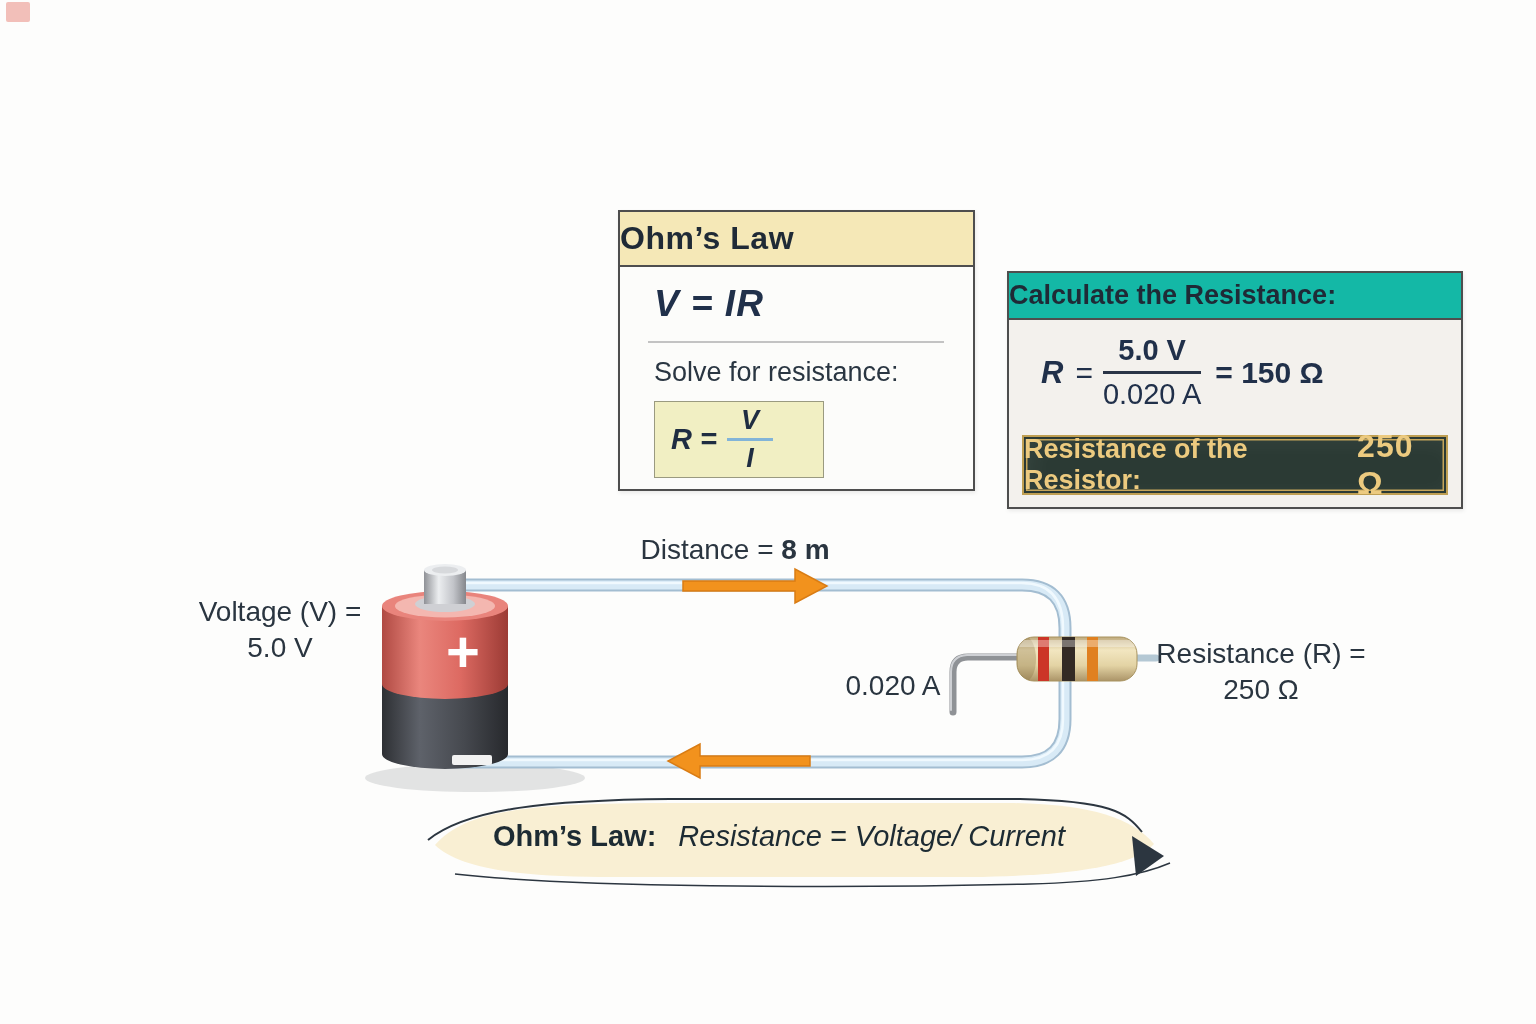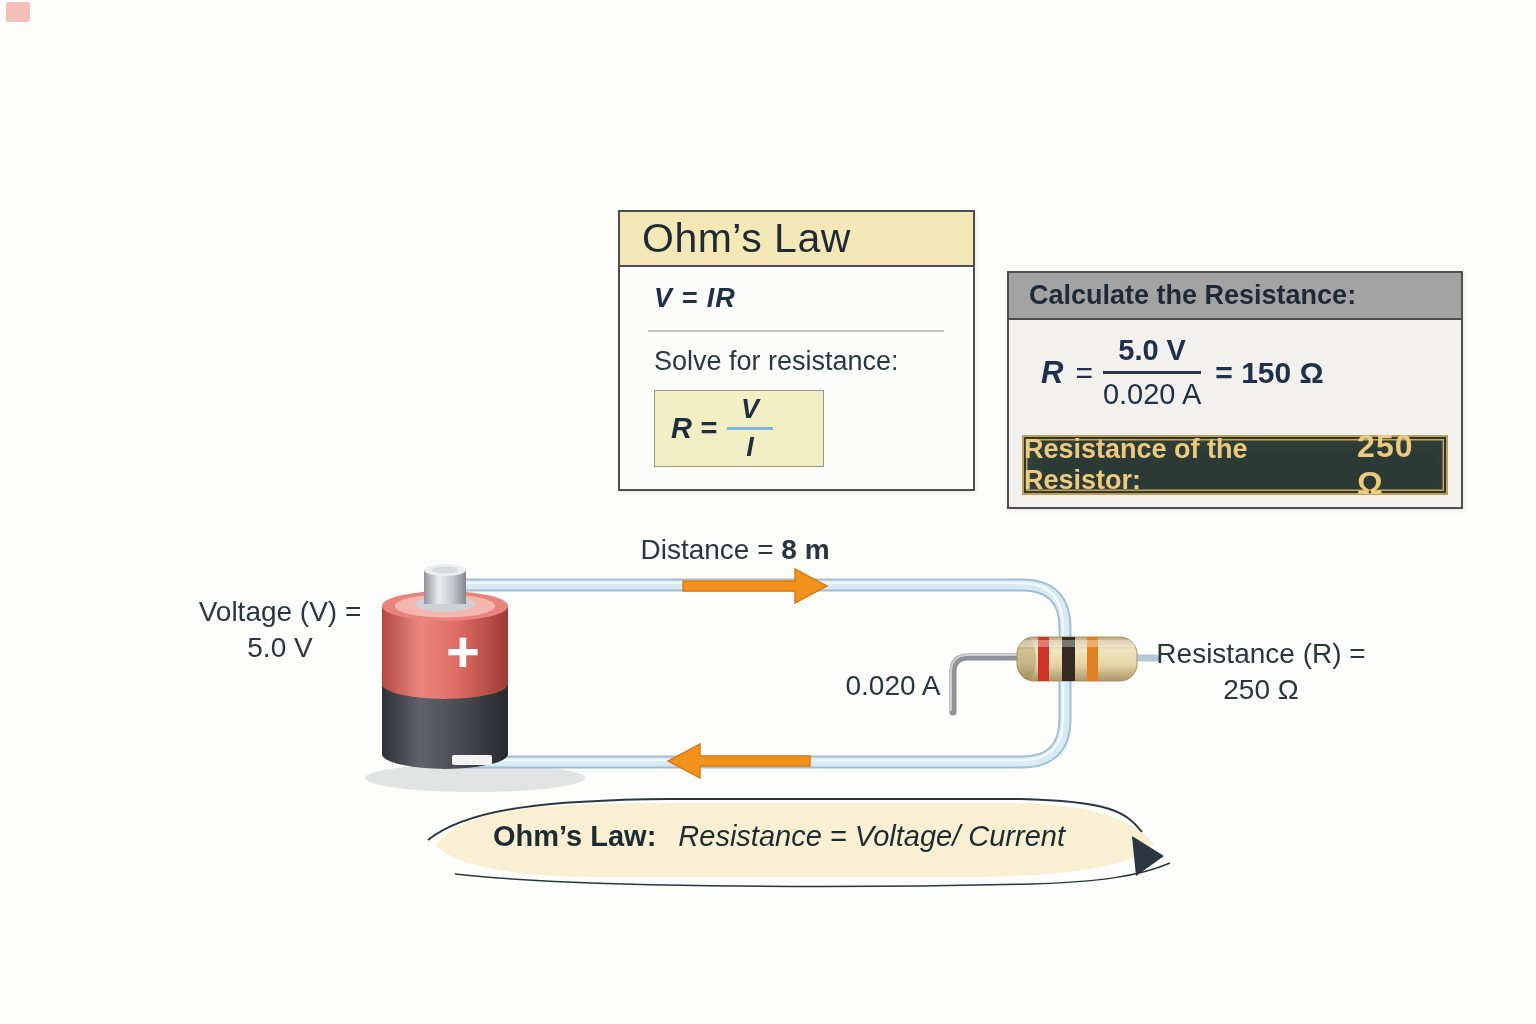--- a/index.html
+++ b/index.html
@@ -13,46 +13,46 @@
   .corner-mark{position:absolute;left:6px;top:2px;width:24px;height:20px;background:#e98c82;border-radius:2px;opacity:.55;}
 
   
   .ohms-box{
     position:absolute;left:618px;top:210px;width:357px;height:281px;
     background:#fcfcfa;border:2px solid #4e4e4e;box-sizing:border-box;
     box-shadow:1px 2px 4px rgba(0,0,0,.08);
   }
   .ohms-header{
     height:55px;background:#f5e8b7;border-bottom:2px solid #4e4e4e;
-    display:flex;align-items:center;padding-left:22px;box-sizing:border-box;
-    font-size:41px;font-weight:normal;color:#1f2a36;letter-spacing:.5px;
+    display:flex;align-items:center;box-sizing:border-box;
+    font-size:32px;font-weight:bold;color:#1f2a36;letter-spacing:.5px;
   }
   .ohms-body{padding:16px 30px 0 34px;}
-  .vir{font-size:27px;font-weight:bold;font-style:italic;color:#20304a;letter-spacing:1px;}
+  .vir{font-size:37px;font-weight:bold;font-style:italic;color:#20304a;letter-spacing:1px;}
   .ohms-divider{border:none;border-top:2px solid #c3c3c3;margin:16px 0 14px -6px;width:296px;}
   .solve-label{font-size:27px;color:#2a3642;}
   .r-eq-box{
     margin-top:13px;width:170px;height:77px;background:#f1efc3;border:1.5px solid #9a9a80;
     box-sizing:border-box;display:flex;align-items:center;padding-left:16px;
   }
   .r-eq-lhs{font-size:29px;font-weight:bold;font-style:italic;color:#1f2d42;}
   .fraction{display:inline-block;text-align:center;margin-left:10px;vertical-align:middle;}
   .fraction .num{font-size:27px;font-weight:bold;font-style:italic;color:#1f2d42;
     border-bottom:3px solid #82b4d8;padding:0 14px 2px 14px;}
   .fraction .den{font-size:27px;font-weight:bold;font-style:italic;color:#1f2d42;padding-top:2px;}
 
   
   .calc-box{
     position:absolute;left:1007px;top:271px;width:456px;height:238px;
     background:#f3f1ed;border:2px solid #4e4e4e;box-sizing:border-box;
     box-shadow:1px 2px 4px rgba(0,0,0,.08);
   }
   .calc-header{
-    height:47px;background:#a3a3a3;border-bottom:2px solid #4e4e4e;
-    display:flex;align-items:center;padding-left:20px;box-sizing:border-box;
+    height:47px;background:#14b8a6;border-bottom:2px solid #4e4e4e;
+    display:flex;align-items:center;box-sizing:border-box;
     font-size:27px;font-weight:bold;color:#1f2a36;
   }
   .calc-eq{display:flex;align-items:center;padding:14px 0 0 32px;color:#20304a;}
   .calc-eq .lhs{font-size:31px;font-weight:bold;font-style:italic;}
   .calc-eq .eqsign{font-size:30px;margin:0 10px 0 12px;}
   .calc-frac{text-align:center;}
   .calc-frac .num{font-size:29px;font-weight:bold;border-bottom:3px solid #2a3547;padding:0 10px 4px 10px;}
   .calc-frac .den{font-size:29px;padding-top:4px;}
   .calc-eq .result{font-size:30px;font-weight:bold;margin-left:14px;}
   .calc-banner{

